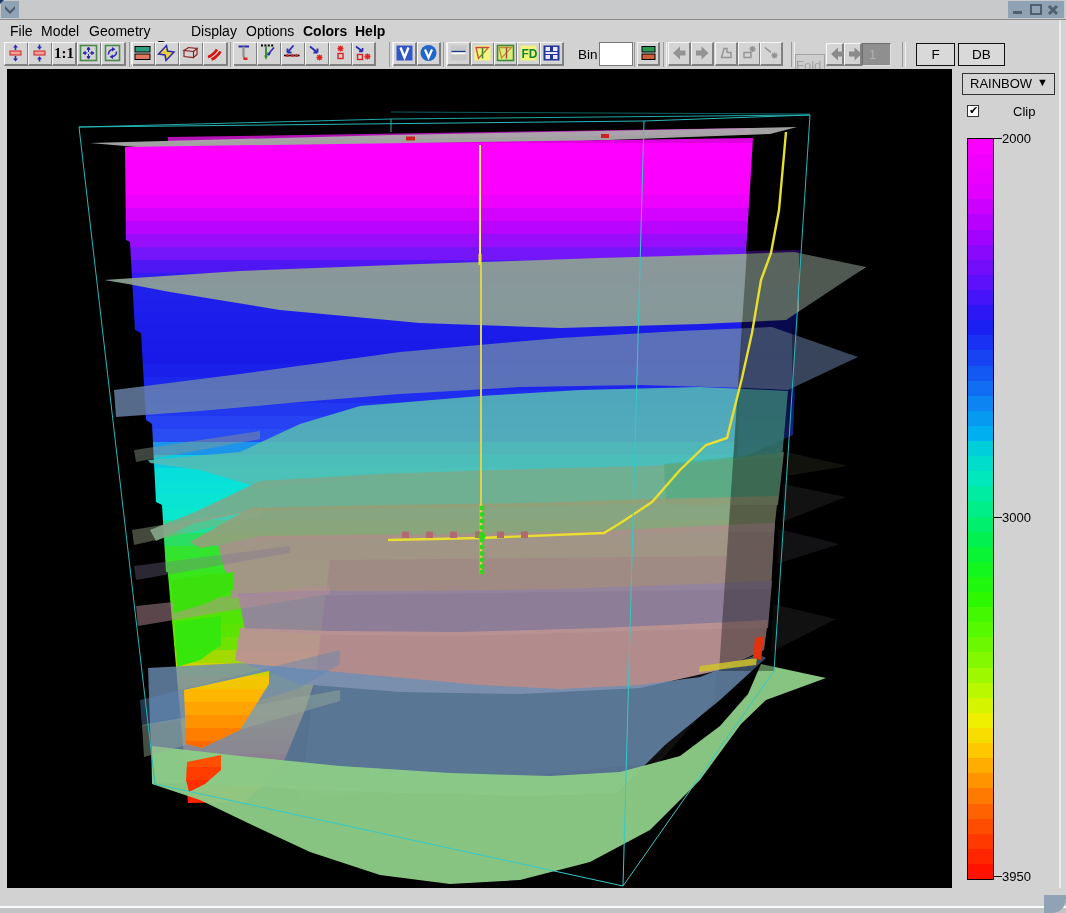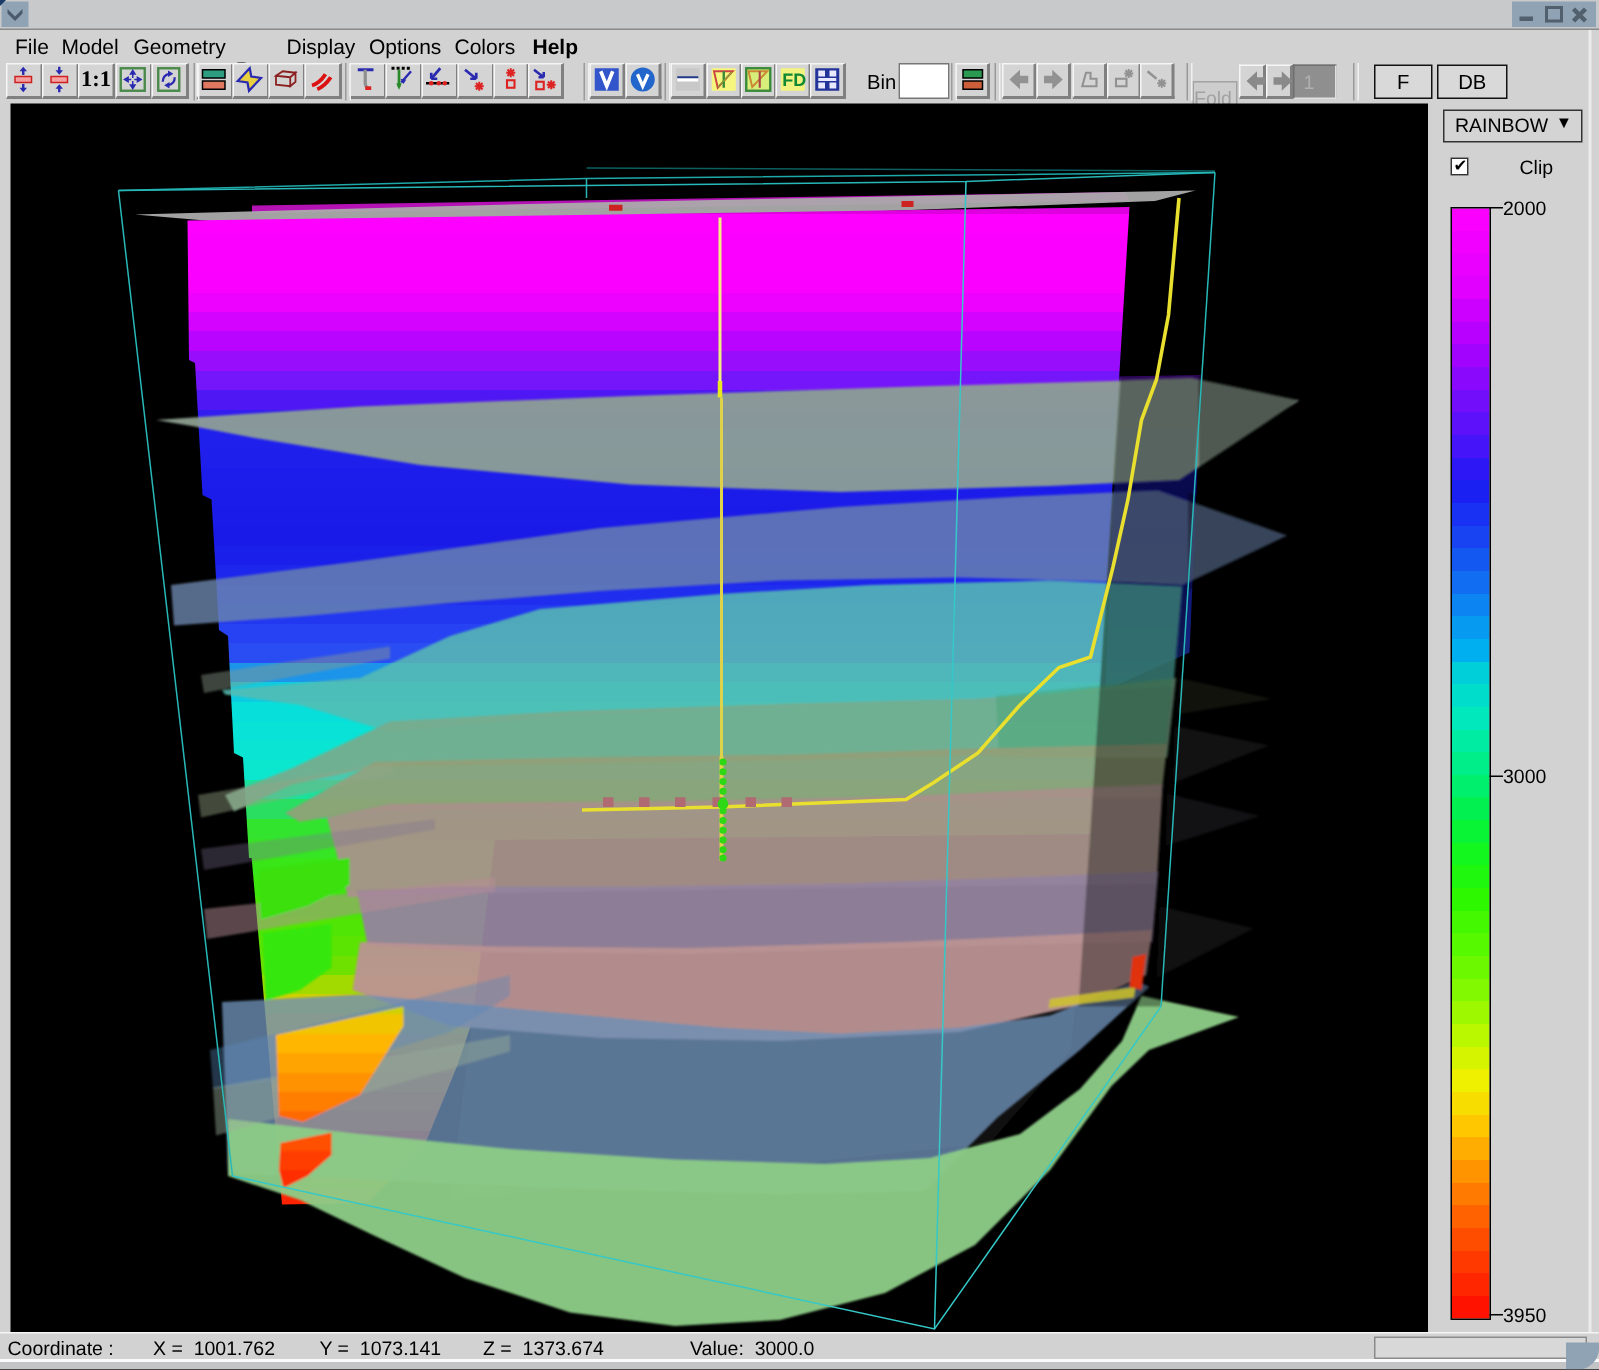--- a/index.html
+++ b/index.html
@@ -20,21 +20,21 @@
    </div>
    <div style="position:absolute;left:0;top:0;width:4px;height:4px;background:#1a3a66;clip-path:polygon(0 0,100% 0,0 100%);"></div>
  </div>
  <div style="position:absolute;left:0;top:20px;width:1066px;height:21px;background:#d2d2d2;color:#000;font:14px 'Liberation Sans',sans-serif;">
    <span style="position:absolute;left:10px;top:3px;">File</span>
       <span style="position:absolute;left:41px;top:3px;">Model</span>
       <span style="position:absolute;left:89px;top:3px;">Geometry</span>
       <span style="position:absolute;left:156px;top:18px;font-style:italic;">Run</span>
       <span style="position:absolute;left:191px;top:3px;text-align:right;">Display</span>
       <span style="position:absolute;left:246px;top:3px;">Options</span>
-      <span style="position:absolute;left:303px;top:3px;">Colors</span>
+      <span style="position:absolute;left:303px;top:3px;font-weight:bold;">Colors</span>
       <span style="position:absolute;left:355px;top:3px;font-weight:bold;">Help</span>
  </div>
  <div style="position:absolute;left:0;top:42px;width:1066px;height:24px;background:#d2d2d2;padding-left:44px;">
    <div style="position:absolute;left:4px;top:0px;width:25px;height:24px;background:#d4d4d4;border-top:1px solid #f6f6f6;border-left:1px solid #f6f6f6;border-right:2px solid #808080;border-bottom:2px solid #808080;box-sizing:border-box;">
         <svg width="21" height="20" viewBox="0 0 21 20" style="position:absolute;left:0px;top:0px">
           <rect x="5" y="8" width="11" height="4" fill="#f4a0a0" stroke="#cc2222"></rect>
           <path d="M10.5 1.5 L13 4.5 L11.3 4.5 L11.3 7 L9.7 7 L9.7 4.5 L8 4.5 Z" fill="#2a2ab0"></path>
           <path d="M10.5 18.5 L13 15.5 L11.3 15.5 L11.3 13 L9.7 13 L9.7 15.5 L8 15.5 Z" fill="#2a2ab0"></path>
         </svg>
       </div>
@@ -464,23 +464,15 @@
       <div style="position:absolute;left:32px;top:36px;font:13px 'Liberation Sans',sans-serif;color:#000;margin-left:29px;">Clip</div>
       <div style="position:absolute;left:15px;top:70px;width:25px;height:740px;border:1px solid #000;box-sizing:content-box;background:linear-gradient(to bottom, #fa00ff 0.00%, #fa00ff 2.04%, #f200ff 2.04%, #f200ff 4.08%, #ea00ff 4.08%, #ea00ff 6.12%, #e100ff 6.12%, #e100ff 8.16%, #cc00ff 8.16%, #cc00ff 10.20%, #b700ff 10.20%, #b700ff 12.24%, #a103fe 12.24%, #a103fe 14.29%, #8a09fc 14.29%, #8a09fc 16.33%, #730efb 16.33%, #730efb 18.37%, #5c11fa 18.37%, #5c11fa 20.41%, #4514f9 20.41%, #4514f9 22.45%, #2d18f5 22.45%, #2d18f5 24.49%, #1b20f2 24.49%, #1b20f2 26.53%, #1931f2 26.53%, #1931f2 28.57%, #1743f2 28.57%, #1743f2 30.61%, #1458f2 30.61%, #1458f2 32.65%, #116ef2 32.65%, #116ef2 34.69%, #0c84f1 34.69%, #0c84f1 36.73%, #069af0 36.73%, #069af0 38.78%, #00aff0 38.78%, #00aff0 40.82%, #00cfd9 40.82%, #00cfd9 42.86%, #00ddcb 42.86%, #00ddcb 44.90%, #00e8bb 44.90%, #00e8bb 46.94%, #00eca3 46.94%, #00eca3 48.98%, #00ee8a 48.98%, #00ee8a 51.02%, #00ef6d 51.02%, #00ef6d 53.06%, #03f150 53.06%, #03f150 55.10%, #09f434 55.10%, #09f434 57.14%, #13f61e 57.14%, #13f61e 59.18%, #20f70e 59.18%, #20f70e 61.22%, #2ef800 61.22%, #2ef800 63.27%, #43f800 63.27%, #43f800 65.31%, #57f900 65.31%, #57f900 67.35%, #6cf900 67.35%, #6cf900 69.39%, #82f900 69.39%, #82f900 71.43%, #9ef900 71.43%, #9ef900 73.47%, #baf800 73.47%, #baf800 75.51%, #d5f400 75.51%, #d5f400 77.55%, #eef000 77.55%, #eef000 79.59%, #f8de00 79.59%, #f8de00 81.63%, #fec700 81.63%, #fec700 83.67%, #ffad00 83.67%, #ffad00 85.71%, #ff9300 85.71%, #ff9300 87.76%, #ff7a00 87.76%, #ff7a00 89.80%, #ff6200 89.80%, #ff6200 91.84%, #ff4d00 91.84%, #ff4d00 93.88%, #ff3900 93.88%, #ff3900 95.92%, #ff2600 95.92%, #ff2600 97.96%, #ff1300 97.96%, #ff1300 100.00%);"></div>
       <div style="position:absolute;left:41px;top:70px;width:9px;height:1px;background:#000;"></div>
       <div style="position:absolute;left:41px;top:449px;width:9px;height:1px;background:#000;"></div>
       <div style="position:absolute;left:41px;top:808px;width:9px;height:1px;background:#000;"></div>
       <div style="position:absolute;left:50px;top:63px;font:13px 'Liberation Sans',sans-serif;color:#000;">2000</div>
       <div style="position:absolute;left:50px;top:442px;font:13px 'Liberation Sans',sans-serif;color:#000;">3000</div>
       <div style="position:absolute;left:50px;top:801px;font:13px 'Liberation Sans',sans-serif;color:#000;">3950</div>
  </div>
  <div style="position:absolute;left:1059px;top:20px;width:2px;height:868px;background:#ebebeb;"></div>
- <div style="position:absolute;left:0;top:888px;width:1066px;height:18px;background:#d2d2d2;border-top:1px solid #f4f4f4;color:#000;font:13px 'Liberation Sans',sans-serif;">
-   <span style="position:absolute;left:5px;top:2px;">Coordinate :</span>
-   <span style="position:absolute;left:102px;top:2px;">X =&nbsp; 1001.762</span>
-   <span style="position:absolute;left:213px;top:2px;">Y =&nbsp; 1073.141</span>
-   <span style="position:absolute;left:322px;top:2px;">Z =&nbsp; 1373.674</span>
-   <span style="position:absolute;left:460px;top:2px;">Value:&nbsp; 3000.0</span>
-   <div style="position:absolute;left:916px;top:2px;width:140px;height:13px;background:#d8d8d8;border:1px solid #8a8a8a;"></div>
- </div>
  <div style="position:absolute;left:0;top:906px;width:1066px;height:2px;background:#fafafa;"></div>
  <div style="position:absolute;left:0;top:908px;width:1066px;height:5px;background:#c2c4c6;"></div>
  <div style="position:absolute;left:1044px;top:895px;width:22px;height:18px;background:#8fa3b4;border-radius:0 0 14px 0;"></div>
 </div>
 </body></html>

